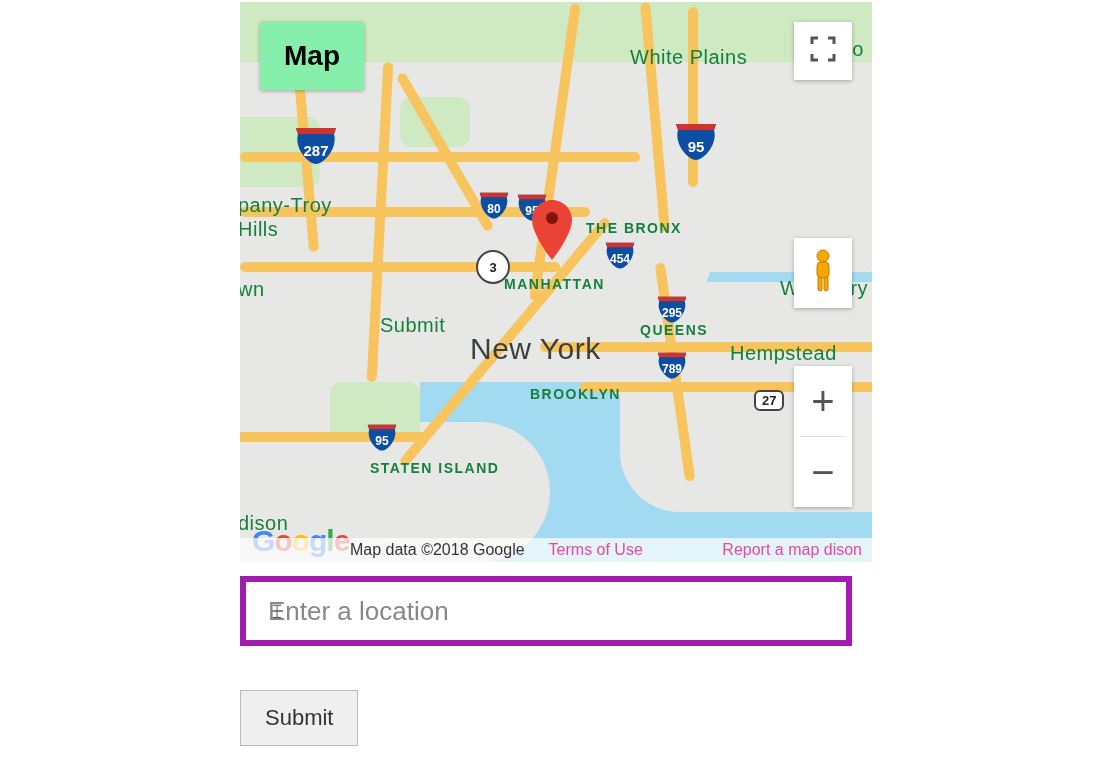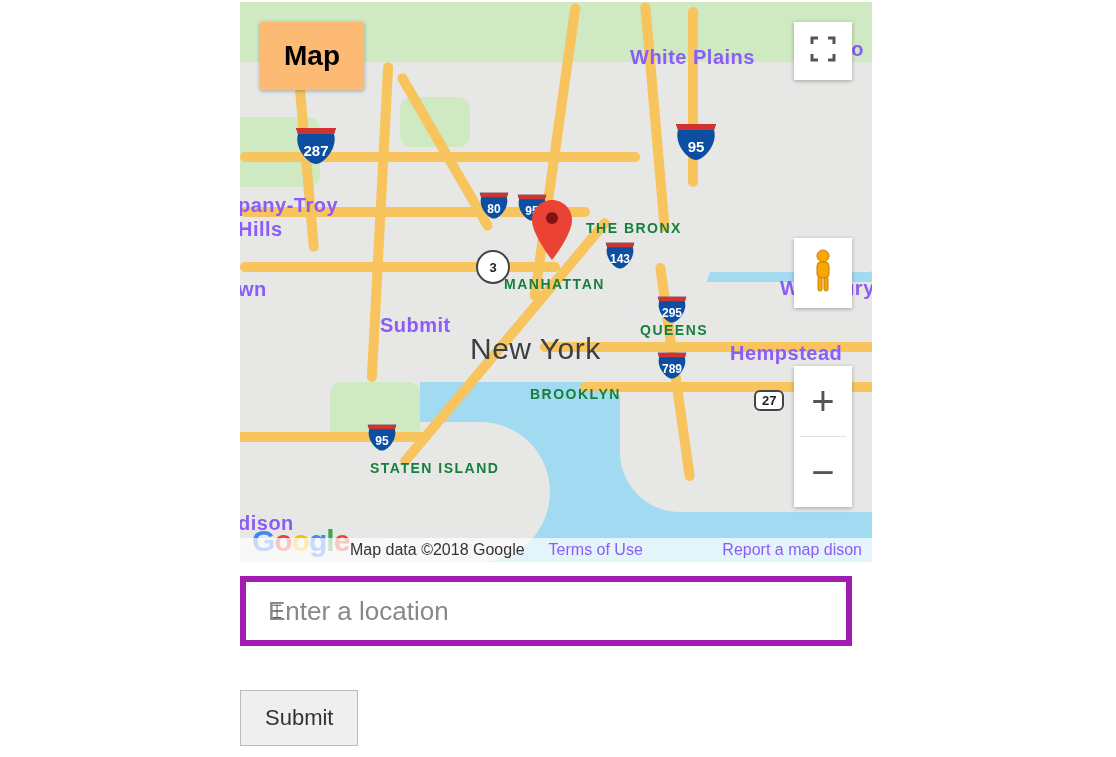--- a/index.html
+++ b/index.html
@@ -86,40 +86,40 @@
     border: 2px solid #444;
     background: #fff;
     border-radius: 6px;
     font-size: 13px;
     font-weight: 700;
     color: #222;
   }
   
   .place-label {
     position: absolute;
-    color: #8b5cf6;
-    font-weight: 700;
+    color: #15803d;
+    font-weight: 400;
     letter-spacing: .5px;
     white-space: nowrap;
   }
   .place-label.big { font-size: 30px; font-weight: 500; color: #3c3f41; text-align: right; }
   .place-label.caps { text-transform: uppercase; font-size: 14px; letter-spacing: 1.5px; font-weight: 600; color: #15803d; }
   .place-label.med { font-size: 20px; }
   
   .marker {
     position: absolute;
     width: 40px;
     height: 60px;
   }
   
   .maptype {
     position: absolute;
     left: 20px; top: 20px;
     display: flex;
-    background: #fdba74;
+    background: #86efac;
     box-shadow: 0 1px 4px rgba(0,0,0,.3);
   }
   .maptype-btn {
     padding: 18px 24px;
     font-size: 28px;
     font-weight: 700;
     color: #000;
     user-select: none;
   }
   .maptype-btn.inactive { font-weight: 400; color: #555; }
@@ -172,21 +172,21 @@
     position:absolute; left:12px; bottom:4px;
     font-size: 30px; font-weight: 700; letter-spacing:-1px;
   }
   .glogo span:nth-child(1){color:#4285F4}
   .glogo span:nth-child(2){color:#EA4335}
   .glogo span:nth-child(3){color:#FBBC05}
   .glogo span:nth-child(4){color:#4285F4}
   .glogo span:nth-child(5){color:#34A853}
   .glogo span:nth-child(6){color:#EA4335}
   .map-footer .credits { margin-left: 110px; }
-  .map-footer .link { margin-left: 24px; color:#8b5cf6; }
+  .map-footer .link { margin-left: 24px; color:#ec4899; }
 
   
   .loc-input {
     position: absolute;
     left: 240px;
     top: 576px;
     width: 612px;
     height: 70px;
     border: 6px solid #a21caf;
     box-sizing: border-box;
@@ -278,21 +278,21 @@
             <path d="M2 4h40l-2 6c4 14-10 30-18 30S0 24 4 10z" fill="#0b4ea2"></path>
             <path d="M2 4h40l-2 6H4z" fill="#d1332e"></path>
           </svg>
         <div class="num">95</div>
       </div>
       <div class="shield small" style="left:364px; top:238px;">
         <svg viewBox="0 0 44 42">
             <path d="M2 4h40l-2 6c4 14-10 30-18 30S0 24 4 10z" fill="#0b4ea2"></path>
             <path d="M2 4h40l-2 6H4z" fill="#d1332e"></path>
           </svg>
-        <div class="num">143</div>
+        <div class="num">454</div>
       </div>
       <div class="shield small" style="left:416px; top:292px;">
         <svg viewBox="0 0 44 42">
             <path d="M2 4h40l-2 6c4 14-10 30-18 30S0 24 4 10z" fill="#0b4ea2"></path>
             <path d="M2 4h40l-2 6H4z" fill="#d1332e"></path>
           </svg>
         <div class="num">295</div>
       </div>
       <div class="shield small" style="left:416px; top:348px;">
         <svg viewBox="0 0 44 42">

